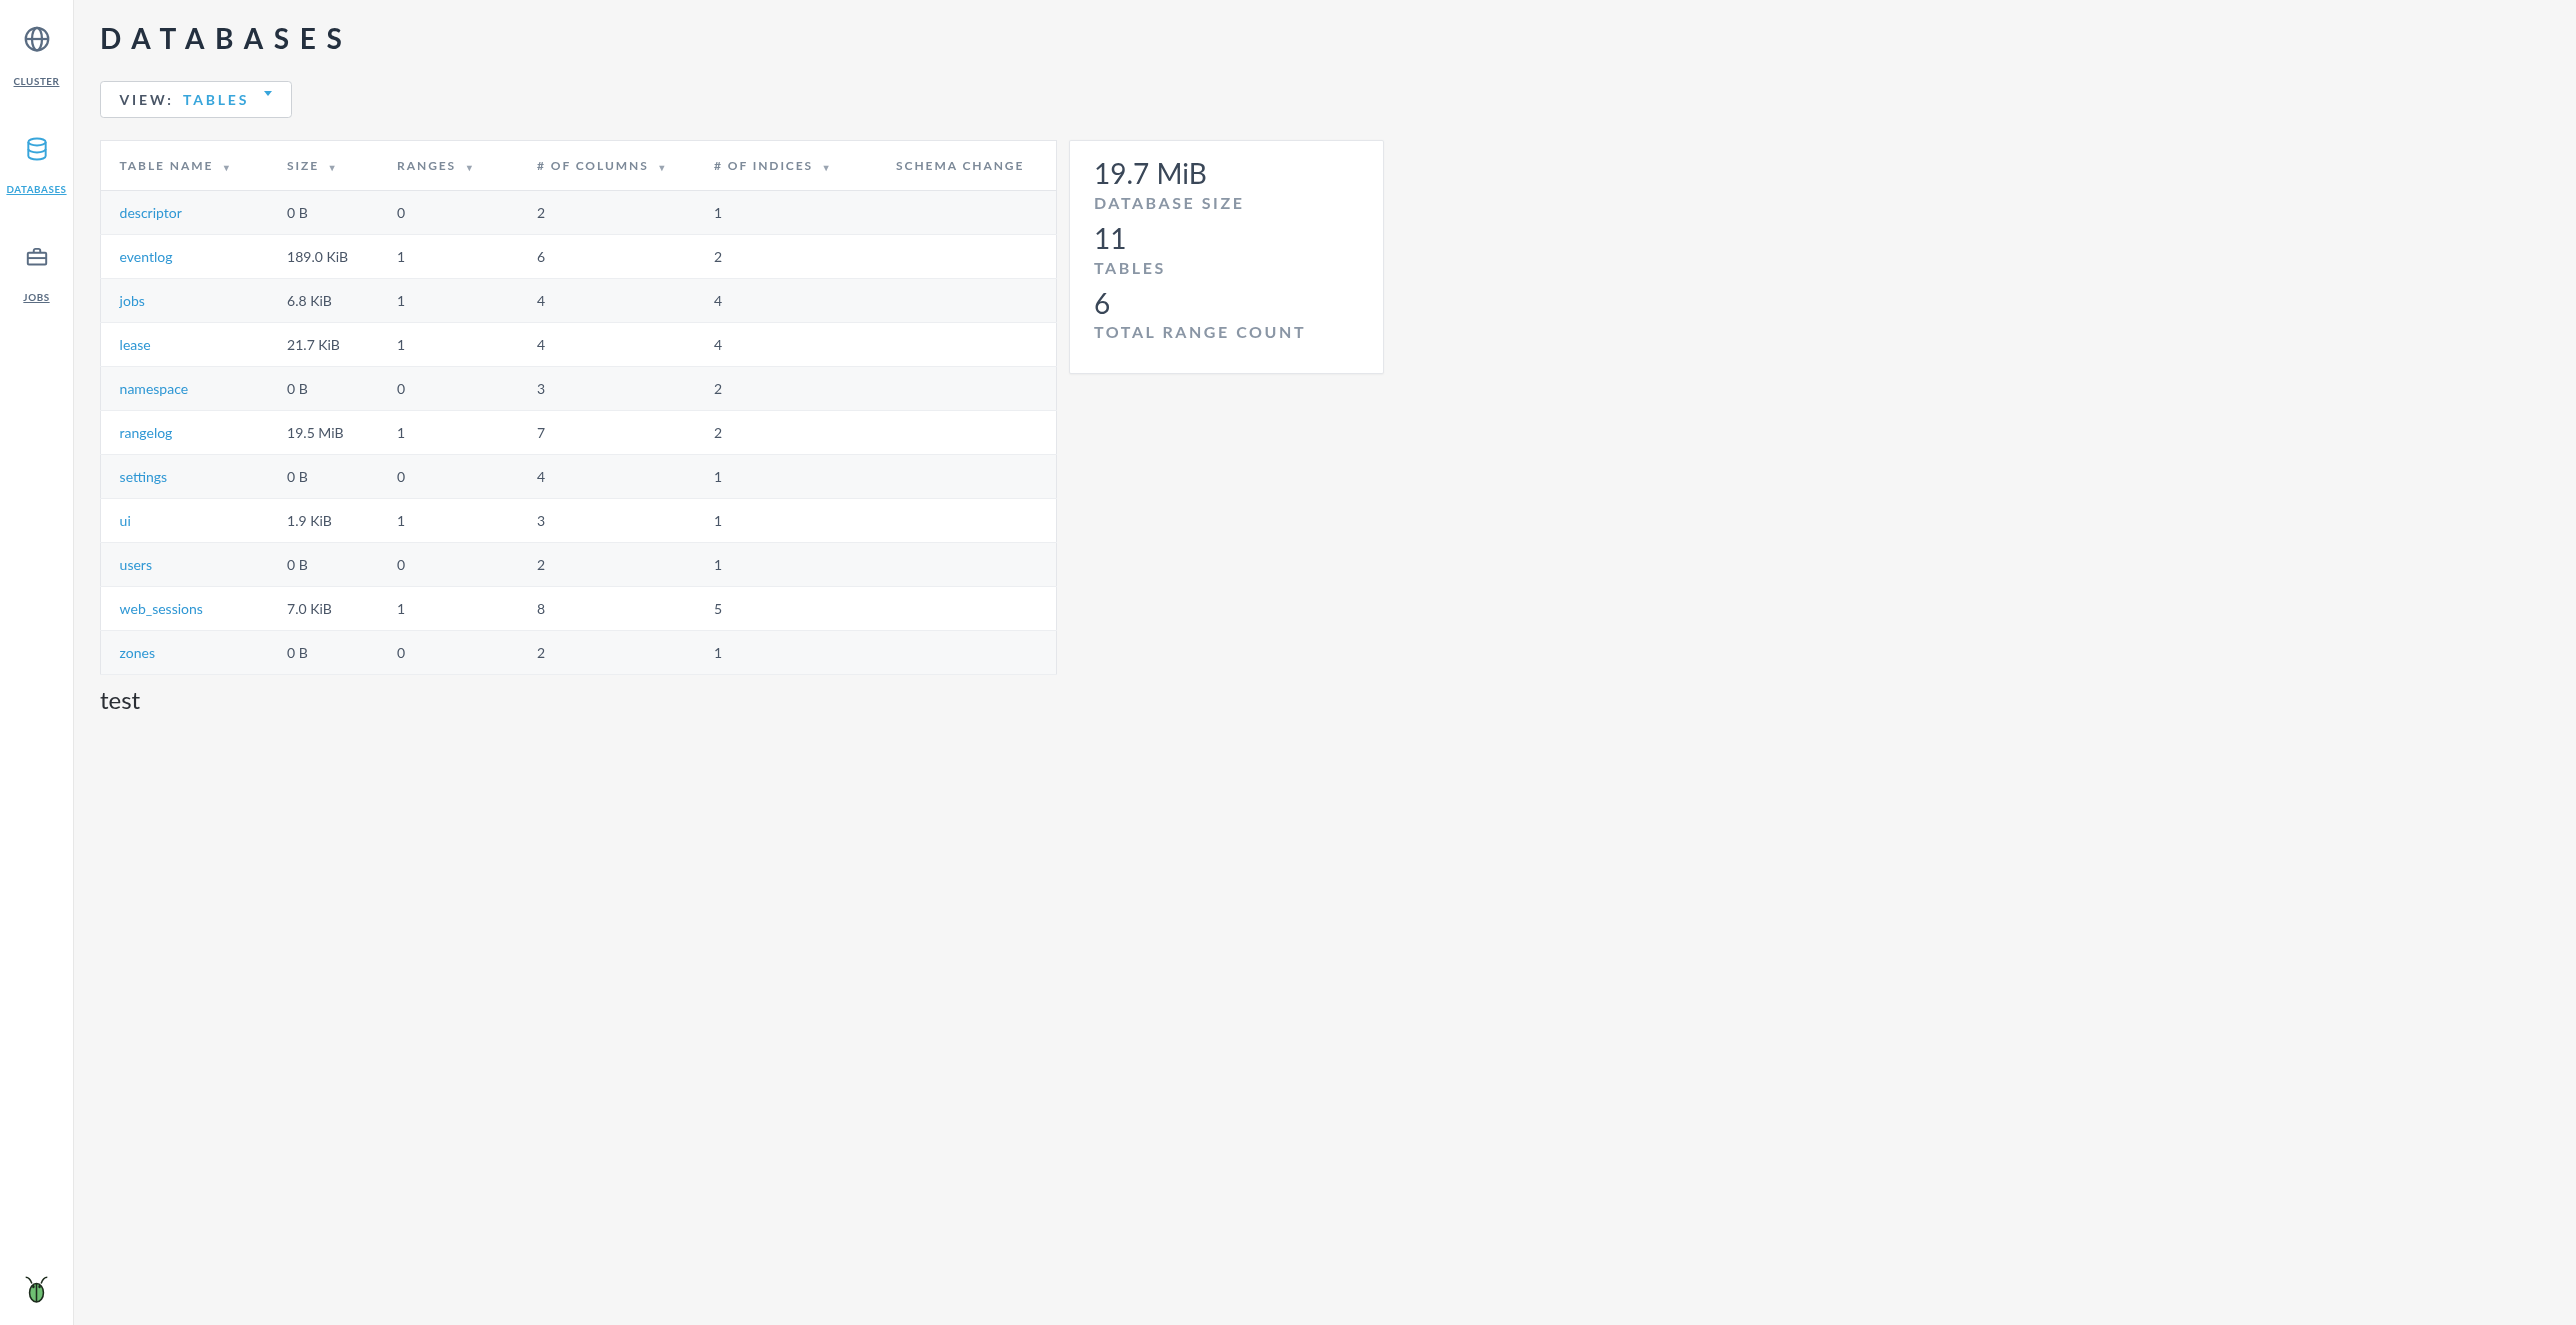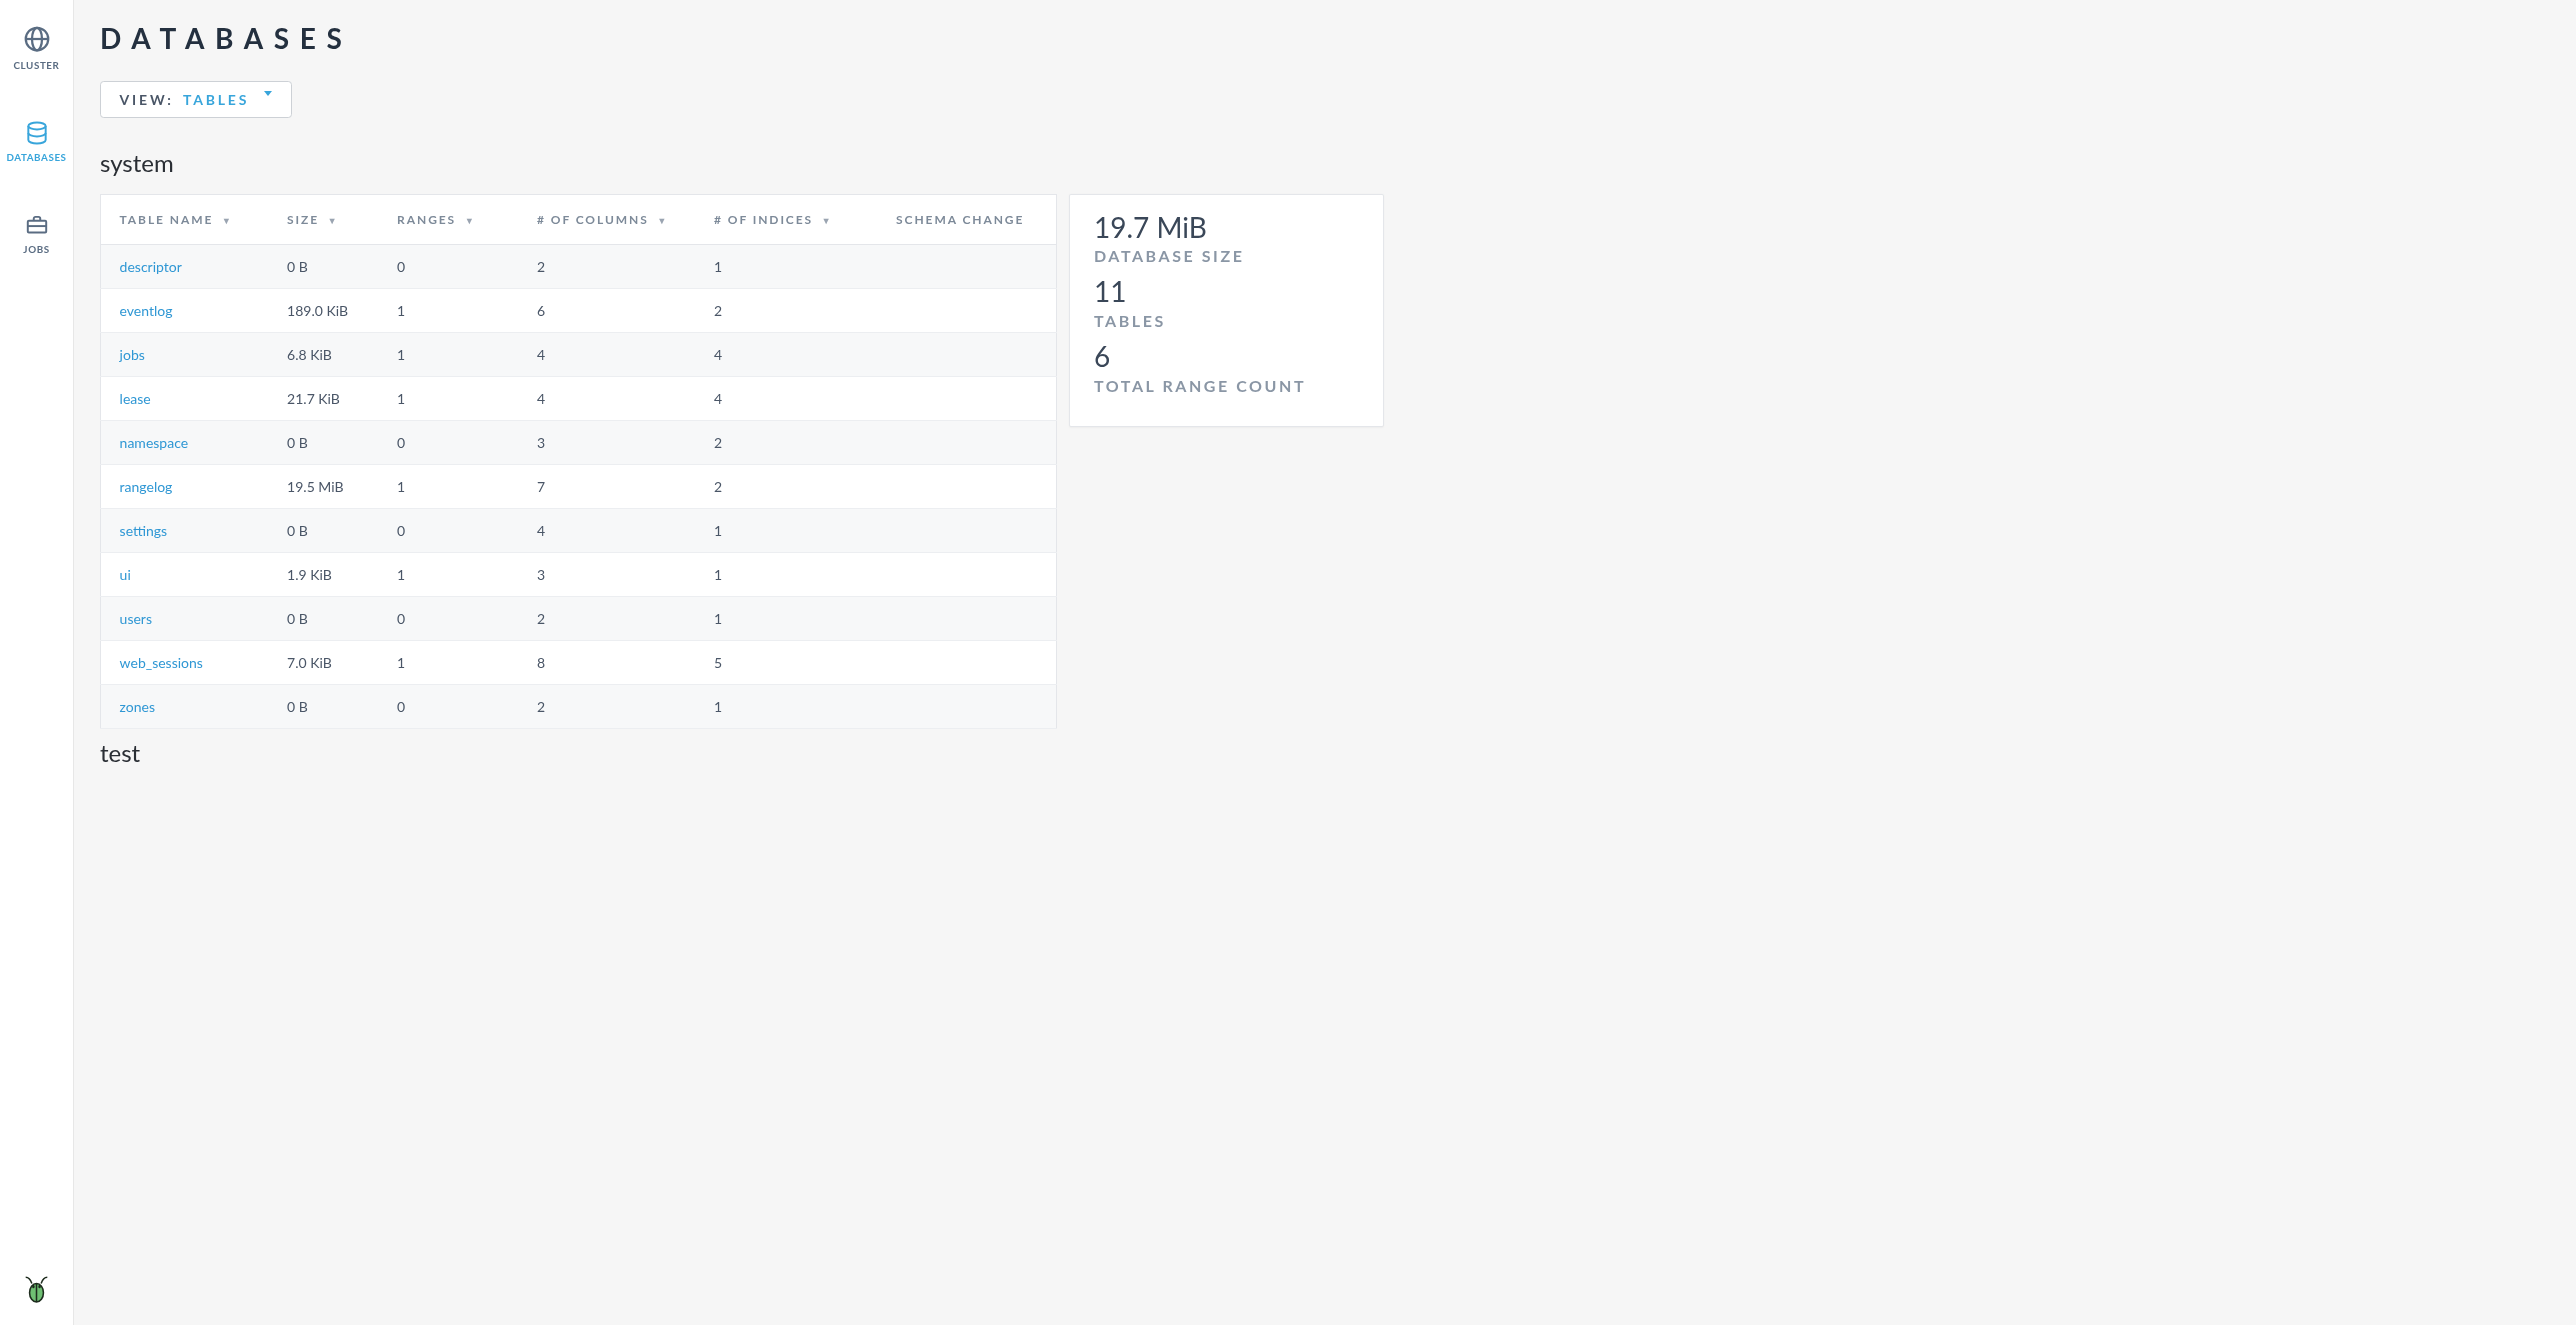--- a/index.html
+++ b/index.html
@@ -40,22 +40,23 @@
     padding: 7.4px 0 9.3px 0;
     cursor: pointer;
     color: #5a6c82;
     margin-bottom: 32px;
   }
   .nav-item.active { color: #38a5db; }
   .nav-item .lbl {
     display: block;
     font-size: 9.8px;
     letter-spacing: 0.06em;
-    margin-top: 2px;
-    font-weight: 700;
+    margin-top: 18px;
+    font-weight: 700;
+    text-decoration: underline;
   }
   .nav-icon svg { width: 30px; height: 30px; display: inline-block; }
   .nav-icon.small svg { width: 26px; height: 26px; }
   .bottom-logo {
     margin-top: auto;
     margin-bottom: 17px;
     text-align: center;
   }
   .bottom-logo svg { width: 37px; height: 37px; }
 
@@ -250,21 +251,20 @@
   <main class="main">
     <h1 class="page-title">DATABASES</h1>
 
     <div class="view-select">
       <span class="vs-label">VIEW:</span>
       <span class="vs-value">TABLES</span>
       <span class="caret-down"></span>
     </div>
 
     <div id="db-list">
-        <h2 class="db-heading">system</h2>
         <div class="db-block">
     <div class="tbl-wrap">
       <table class="tbl">
         <colgroup>
           <col class="col-name">
                 <col class="col-size">
                 <col class="col-ranges">
           <col class="col-cols">
                 <col class="col-idx">
                 <col class="col-schema">

